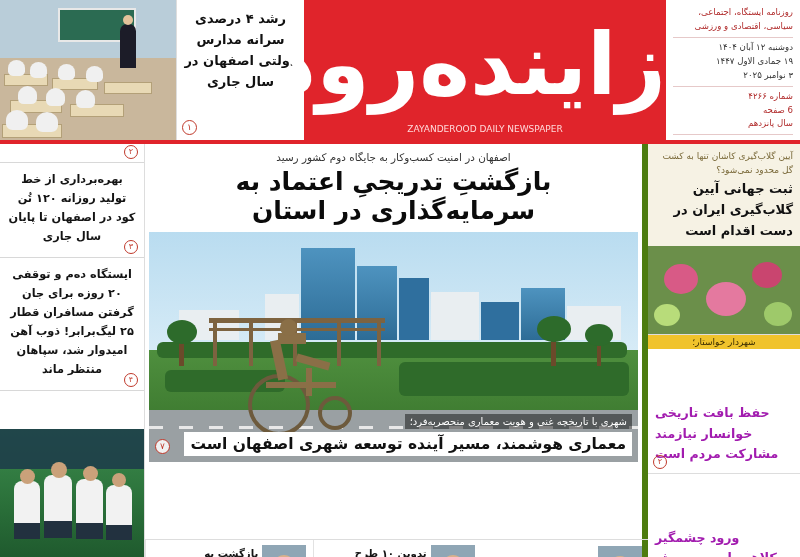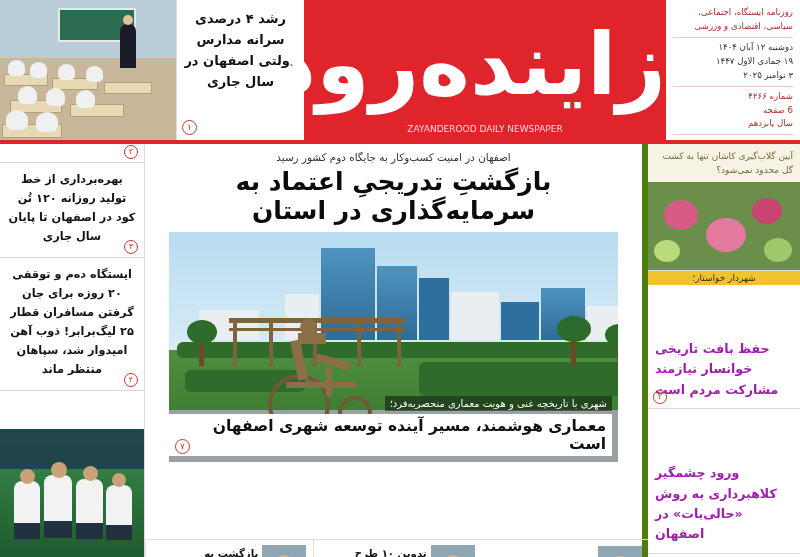--- a/index.html
+++ b/index.html
@@ -86,21 +86,21 @@
 
   
   .col-center { position:absolute; left:144px; top:144px; width:504px; height:463px; background:#fff;
     border-right:6px solid #4d7c0f; border-left:1px solid #ddd; }
   .kicker { direction:rtl; text-align:center; font-size:10.4px; color:#333; padding:7px 10px 3px; }
   .main-title {
     direction:rtl; text-align:center; font-size:25px; font-weight:bold; color:#0b0b0b;
     padding:1px 8px 7px; letter-spacing:-.3px;
   }
   .lead-photo {
-    position:relative; margin:0 24px; height:230px; overflow:hidden; background:#7fb7d8;
+    position:relative; margin:0 4px; height:230px; overflow:hidden; background:#7fb7d8;
   }
   
   .lp-sky { position:absolute; inset:0; background:linear-gradient(180deg,#b9dcf0 0%,#d8ecf7 55%,#e6f2f8 100%); }
   .lp-bldg { position:absolute; background:#2f6f9e; }
   .lp-bldg.glass { background:linear-gradient(180deg,#4e93bf,#2d6c96); }
   .lp-bldg.white { background:#e9eef1; }
   .lp-road { position:absolute; left:0; bottom:0; width:100%; height:52px; background:#9aa0a3; }
   .lp-road:after { content:""; position:absolute; left:0; top:16px; width:100%; height:3px;
     background:repeating-linear-gradient(90deg,#e8e8e8 0 14px, transparent 14px 30px); }
   .lp-lawn { position:absolute; left:0; bottom:40px; width:100%; height:72px;
@@ -321,20 +321,21 @@
         <div class="bs-text">بازگشت به زندگی ۲۹ محکوم به</div>
       </div>
     </div>
   </div>
 
   <div class="col-right">
 
     <div class="rbox">
       <div class="rbox-top">
         <div class="small">آیین گلاب‌گیری کاشان تنها به کشت گل محدود نمی‌شود؟</div>
+        <div class="big">ثبت جهانی آیین گلاب‌گیری ایران در دست اقدام است</div>
       </div>
       <div class="rphoto">
         <div class="rp-flower" style="left:16px;top:18px;width:34px;height:30px;background:#d85a86;"></div>
         <div class="rp-flower" style="left:58px;top:36px;width:40px;height:34px;background:#e4799f;"></div>
         <div class="rp-flower" style="left:104px;top:16px;width:30px;height:26px;background:#c9456f;"></div>
         <div class="rp-flower" style="left:6px;top:58px;width:26px;height:22px;background:#b8dc7a;"></div>
         <div class="rp-flower" style="left:116px;top:56px;width:28px;height:24px;background:#9ec96a;"></div>
       </div>
     </div>
 

